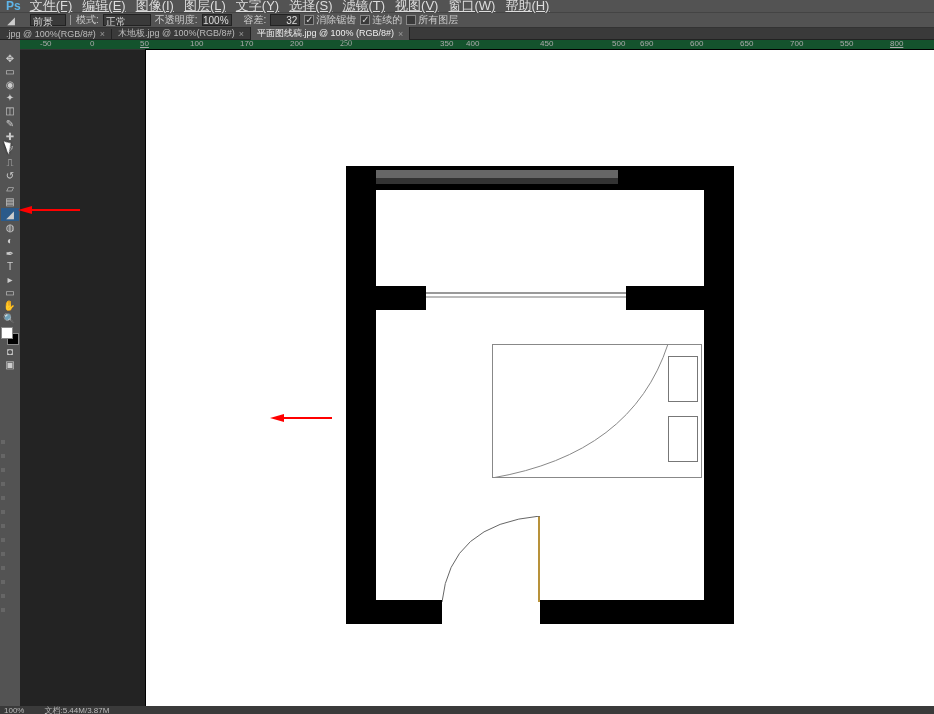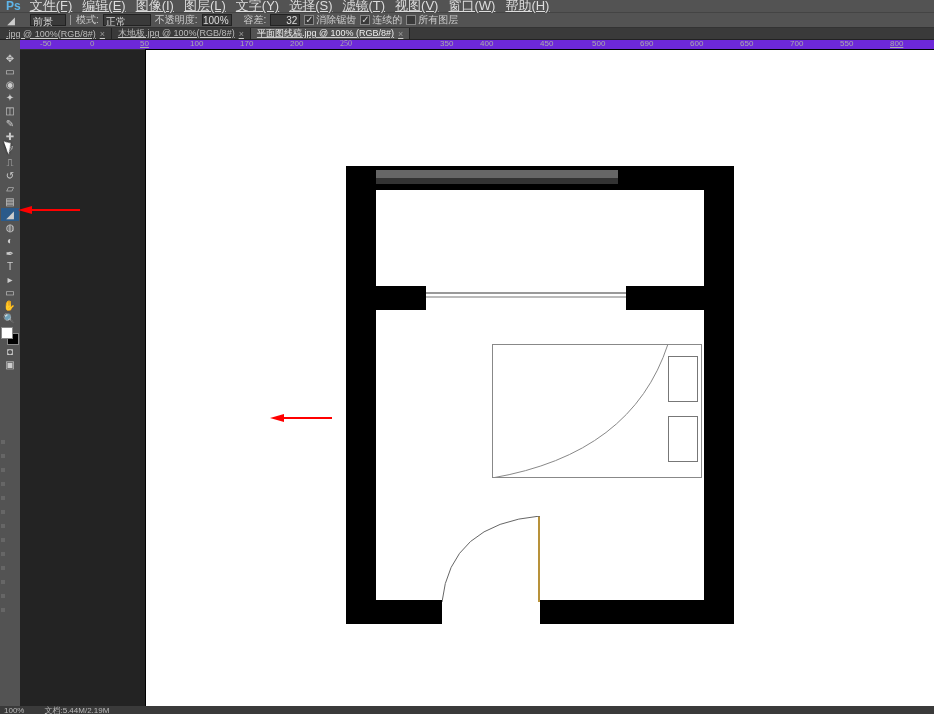--- a/index.html
+++ b/index.html
@@ -28,23 +28,22 @@
       background: #3a3a3a; border: 1px solid #222; color: #ddd;
       font-size: 10px; height: 12px; padding: 0 2px;
     }
     .opt-input {
       background: #3a3a3a; border: 1px solid #222; color: #ddd;
       font-size: 10px; width: 30px; height: 12px; text-align: right; padding-right: 2px;
     }
     .opt-check { display: inline-flex; align-items: center; gap: 2px; }
     .tabbar {
       height: 12px; background: #3a3a3a;
-      display: flex; font-size: 9px;
+      display: flex; align-items: center; font-size: 9px;
       border-bottom: 1px solid #222;
-      text-decoration: underline;
     }
     .doc-tab {
       padding: 0 6px; color: #bbb;
       border-right: 1px solid #222; display: flex; align-items: center; gap: 4px;
     }
     .doc-tab.active { background: #535353; color: #eee; }
     .close-x { color: #999; font-size: 9px; }
     .toolbox {
       position: absolute; left: 0; top: 50px;
       width: 20px; background: #535353;
@@ -57,21 +56,21 @@
       color: #ccc; font-size: 10px; cursor: pointer;
     }
     .tool.selected { background: #2a5a8a; }
     .swatches {
       width: 18px; height: 18px; position: relative; margin-top: 2px;
     }
     .swatch-fg { position: absolute; width: 12px; height: 12px; background: #fff; border: 1px solid #888; left: 0; top: 0; z-index: 2; }
     .swatch-bg { position: absolute; width: 12px; height: 12px; background: #000; border: 1px solid #888; right: 0; bottom: 0; }
     .ruler-h {
       position: absolute; left: 20px; top: 40px; right: 0;
-      height: 10px; background: #6d28d9;
+      height: 10px; background: #14532d;
       border-bottom: 1px solid #333;
       font-size: 8px; color: #aaa; overflow: hidden;
     }
     .ruler-h span { position: absolute; top: -1px; }
     .canvas-area {
       position: absolute; left: 20px; top: 50px;
       width: 126px; height: 664px; background: #232323;
     }
     .canvas-page {
       position: absolute; left: 146px; top: 50px;
@@ -177,23 +176,23 @@
 <div class="ruler-h" id="rulerH">
     <span style="left: 20px;">-50</span>
     <span style="left: 70px;">0</span>
     <span style="left: 120px; text-decoration: underline;">50</span>
     <span style="left: 170px;">100</span>
     <span style="left: 220px;">170</span>
     <span style="left: 270px;">200</span>
     <span style="left: 320px; font-family: Liberation Serif, serif;">250</span>
     <span style="left: 370px; margin-top: 31px;">300</span>
     <span style="left: 420px;">350</span>
-    <span style="left: 460px;">400</span>
+    <span style="left: 446px;">400</span>
     <span style="left: 520px;">450</span>
-    <span style="left: 572px;">500</span>
+    <span style="left: 592px;">500</span>
     <span style="left: 620px;">690</span>
     <span style="left: 670px;">600</span>
     <span style="left: 720px;">650</span>
     <span style="left: 770px;">700</span>
     <span style="left: 820px;">550</span>
     <span style="left: 870px; text-decoration: underline;">800</span>
   </div>
 
 <div class="toolbox">
   <div class="tool">✥</div>
@@ -276,14 +275,14 @@
     <div></div>
     <div></div>
     <div></div>
     <div></div>
     <div></div>
     <div></div>
 </div>
 
 <div class="statusbar">
   <span>100%</span>
-  <span>文档:5.44M/2.19M</span>
+  <span>文档:5.44M/3.87M</span>
 </div>
 
 </body></html>

